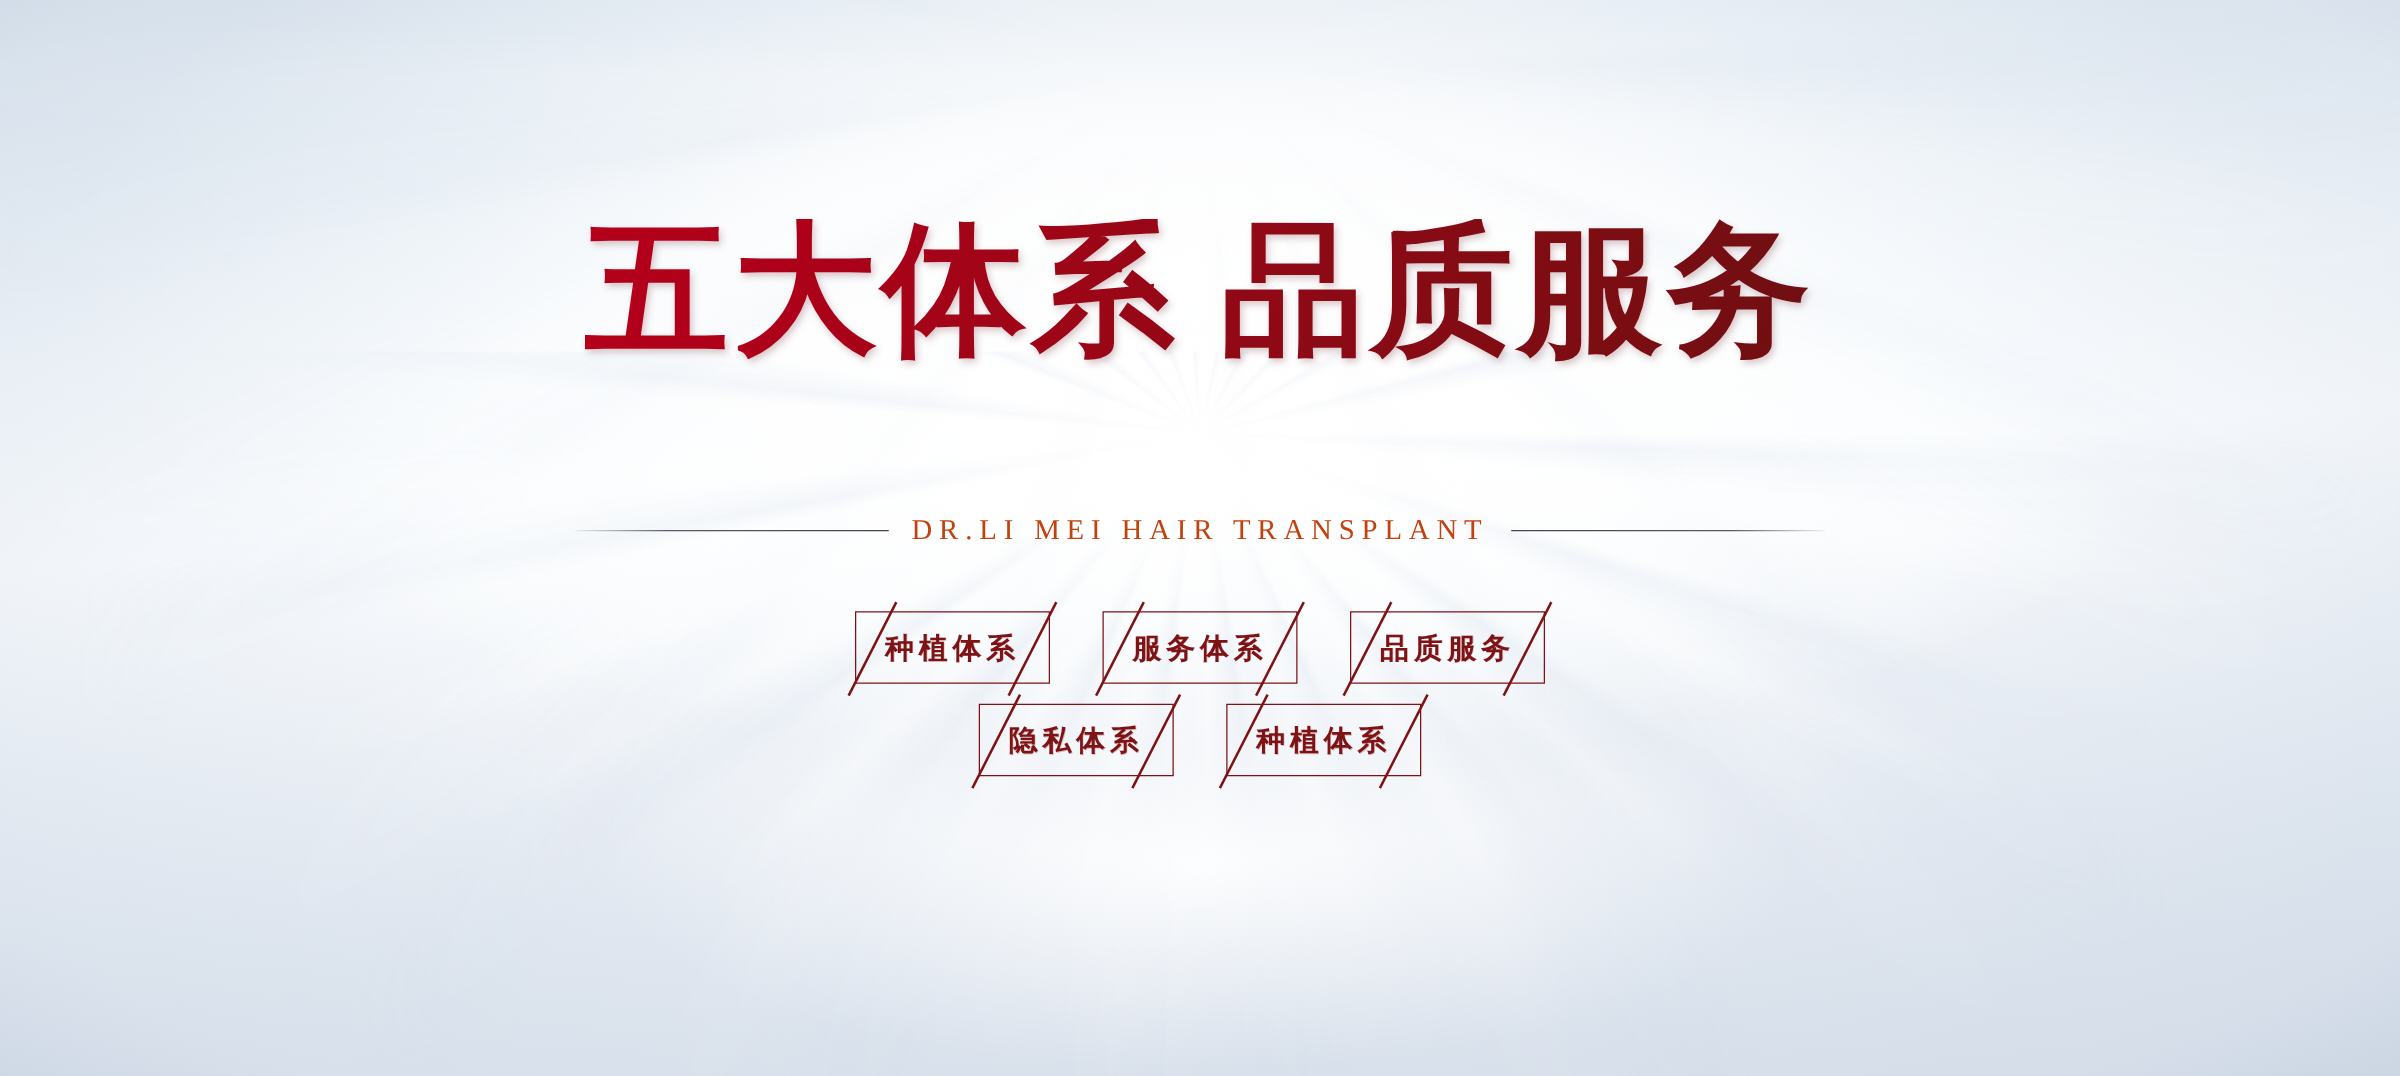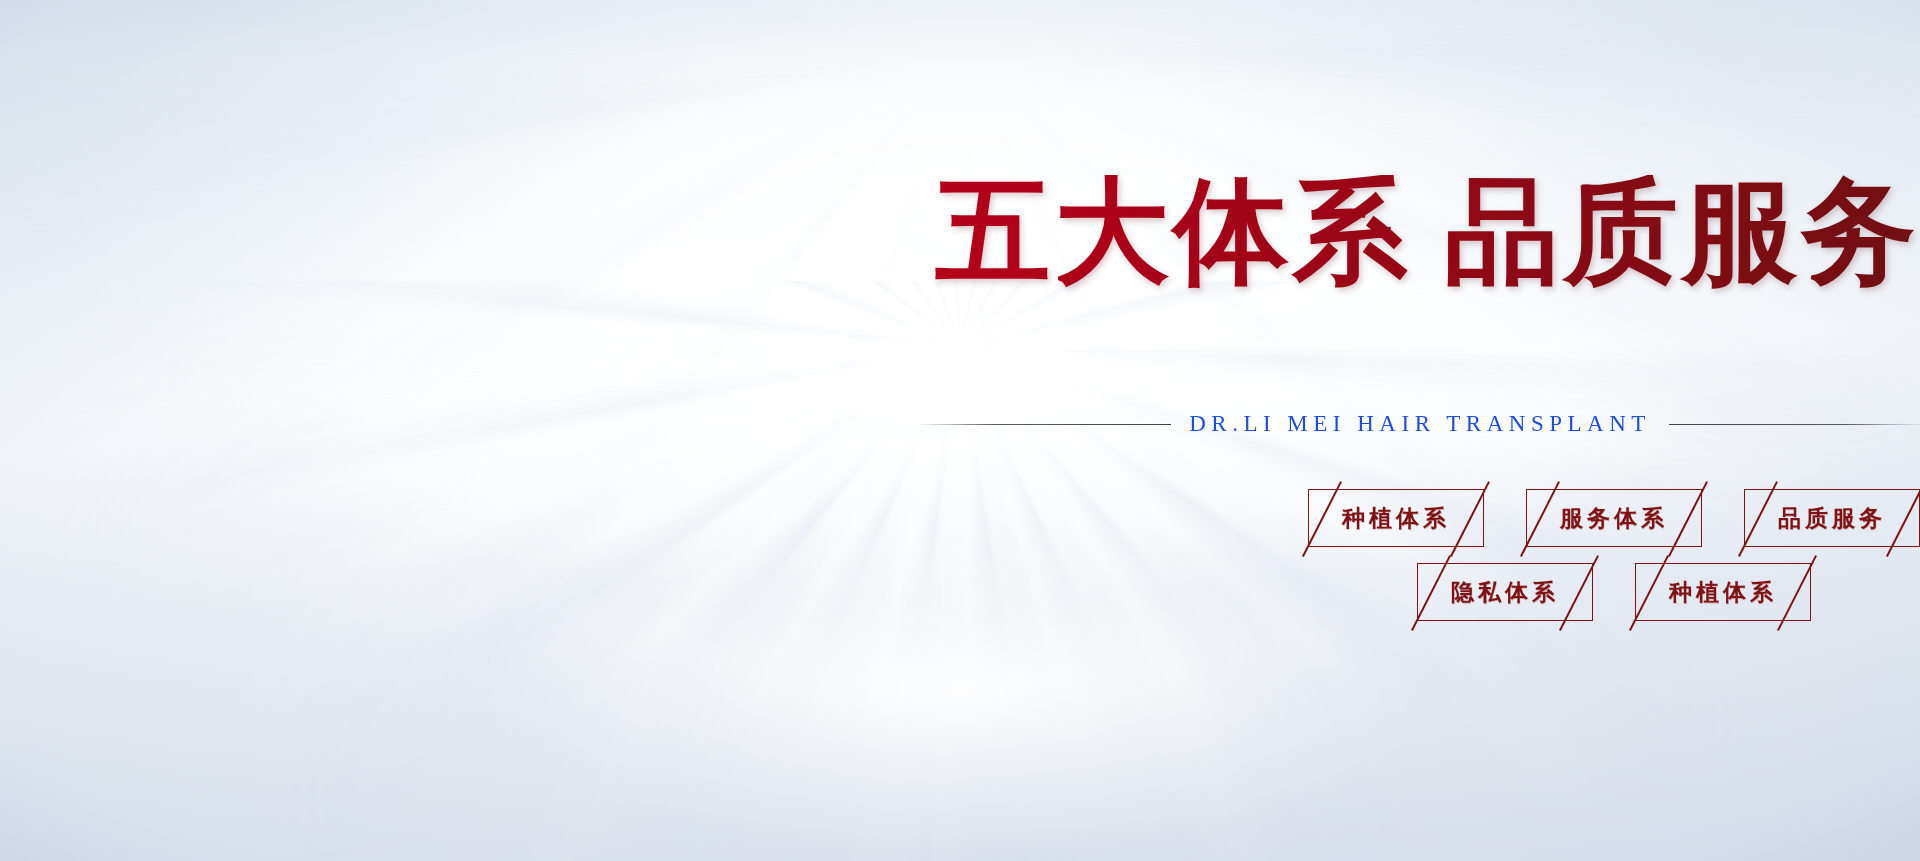--- a/index.html
+++ b/index.html
@@ -132,21 +132,21 @@
         rgba(196,209,225,0.30) 84%,
         rgba(180,195,214,0.48) 100%);
   }
 
   
   .content {
     position: absolute;
     inset: 0;
     display: flex;
     flex-direction: column;
-    align-items: flex-end;
+    align-items: center;
   }
 
   .headline {
     margin-top: 175px;
     font-size: 115px;
     line-height: 1.0;
     font-weight: 700;
     letter-spacing: 4px;
     white-space: pre;
     background-image: linear-gradient(100deg,
@@ -185,21 +185,21 @@
   .rule.right {
     background: linear-gradient(270deg,
       rgba(35,35,45,0.05) 0%,
       rgba(35,35,45,0.75) 30%,
       rgba(35,35,45,0.85) 100%);
   }
 
   .subtitle {
     font-size: 23px;
     letter-spacing: 5.5px;
-    color: #1d4ed8;
+    color: #c2410c;
     white-space: nowrap;
     font-family: "Liberation Serif", "DejaVu Serif", serif;
   }
 
   .badges {
     margin-top: 52px;
     display: flex;
     flex-direction: column;
     align-items: center;
     gap: 16px;
@@ -207,21 +207,21 @@
 
   .badge-row {
     display: flex;
     justify-content: center;
     gap: 42px;
   }
 
   .badge {
     position: relative;
     box-sizing: border-box;
-    width: 176px;
+    width: 156px;
     height: 58px;
     border: 1.6px solid #7e1214;
     display: flex;
     align-items: center;
     justify-content: center;
     background: transparent;
   }
 
   .badge-label {
     font-size: 23px;

